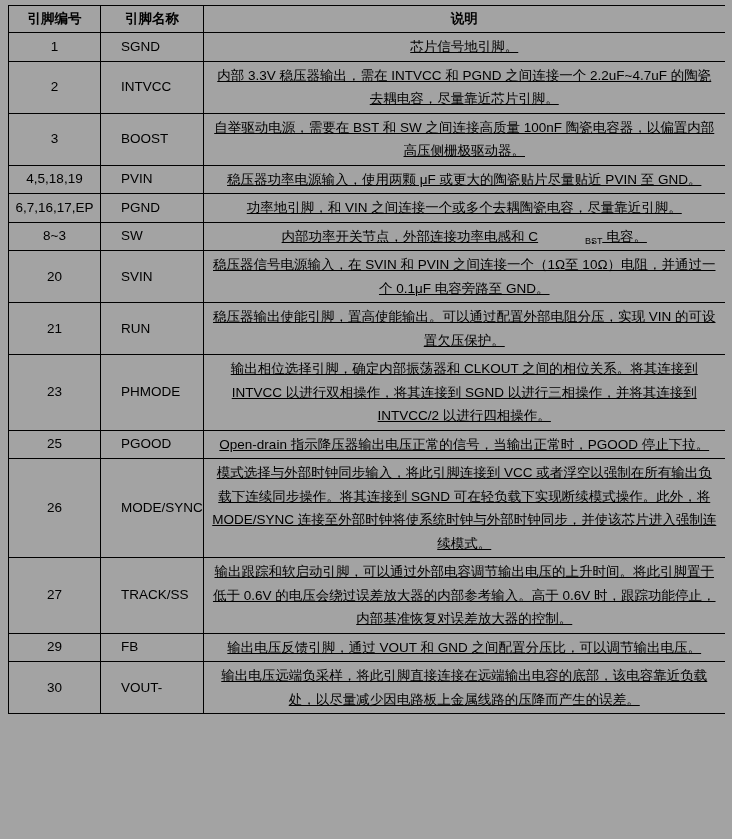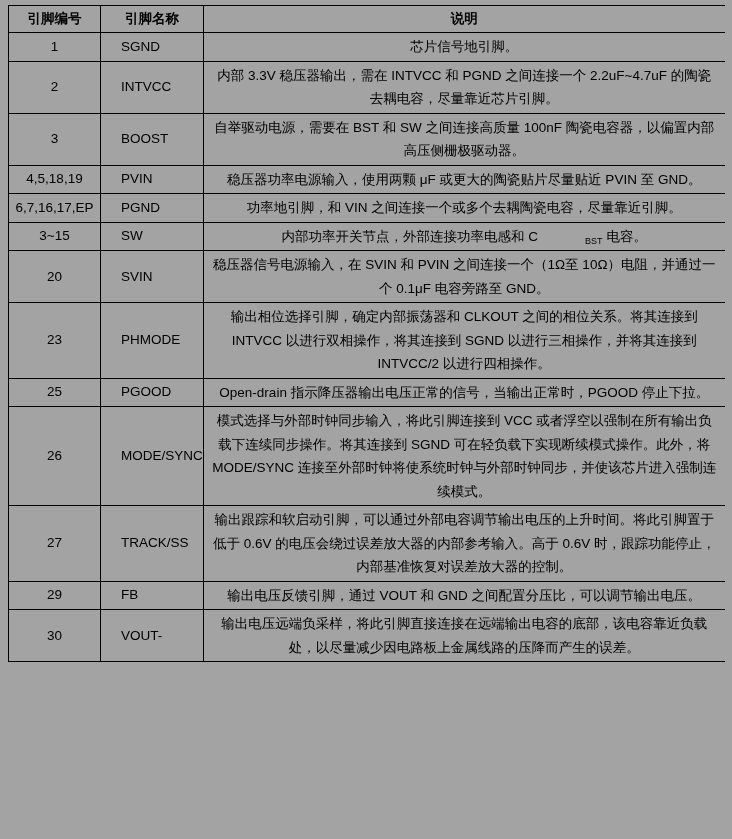--- a/index.html
+++ b/index.html
@@ -49,20 +49,21 @@
   }
   td.name {
     text-align: left;
     padding: 2px 4px 2px 20px;
     line-height: 22px;
   }
   td.desc {
     text-align: left;
     padding: 2px 8px;
     line-height: 23.5px;
+    text-decoration: underline;
   }
   td.desc sub {
     font-size: 9px;
     line-height: 0;
     margin-left: 47px;
   }
 </style>
 </head>
 <body>
 
@@ -100,28 +101,33 @@
           <td class="pin">4,5,18,19</td>
           <td class="name">PVIN</td>
           <td class="desc">稳压器功率电源输入，使用两颗 μF 或更大的陶瓷贴片尽量贴近 PVIN 至 GND。</td>
         </tr>
         <tr>
           <td class="pin">6,7,16,17,EP</td>
           <td class="name">PGND</td>
           <td class="desc">功率地引脚，和 VIN 之间连接一个或多个去耦陶瓷电容，尽量靠近引脚。</td>
         </tr>
         <tr>
-          <td class="pin">3~15</td>
+          <td class="pin">8~3</td>
           <td class="name">SW</td>
           <td class="desc">内部功率开关节点，外部连接功率电感和 C<sub>BST</sub> 电容。</td>
         </tr>
         <tr>
           <td class="pin">20</td>
           <td class="name">SVIN</td>
           <td class="desc">稳压器信号电源输入，在 SVIN 和 PVIN 之间连接一个（1Ω至 10Ω）电阻，并通过一个 0.1μF 电容旁路至 GND。</td>
+        </tr>
+        <tr>
+          <td class="pin">21</td>
+          <td class="name">RUN</td>
+          <td class="desc">稳压器输出使能引脚，置高使能输出。可以通过配置外部电阻分压，实现 VIN 的可设置欠压保护。</td>
         </tr>
         <tr>
           <td class="pin">23</td>
           <td class="name">PHMODE</td>
           <td class="desc">输出相位选择引脚，确定内部振荡器和 CLKOUT 之间的相位关系。将其连接到 INTVCC 以进行双相操作，将其连接到 SGND 以进行三相操作，并将其连接到 INTVCC/2 以进行四相操作。</td>
         </tr>
         <tr>
           <td class="pin">25</td>
           <td class="name">PGOOD</td>
           <td class="desc">Open-drain 指示降压器输出电压正常的信号，当输出正常时，PGOOD 停止下拉。</td>

